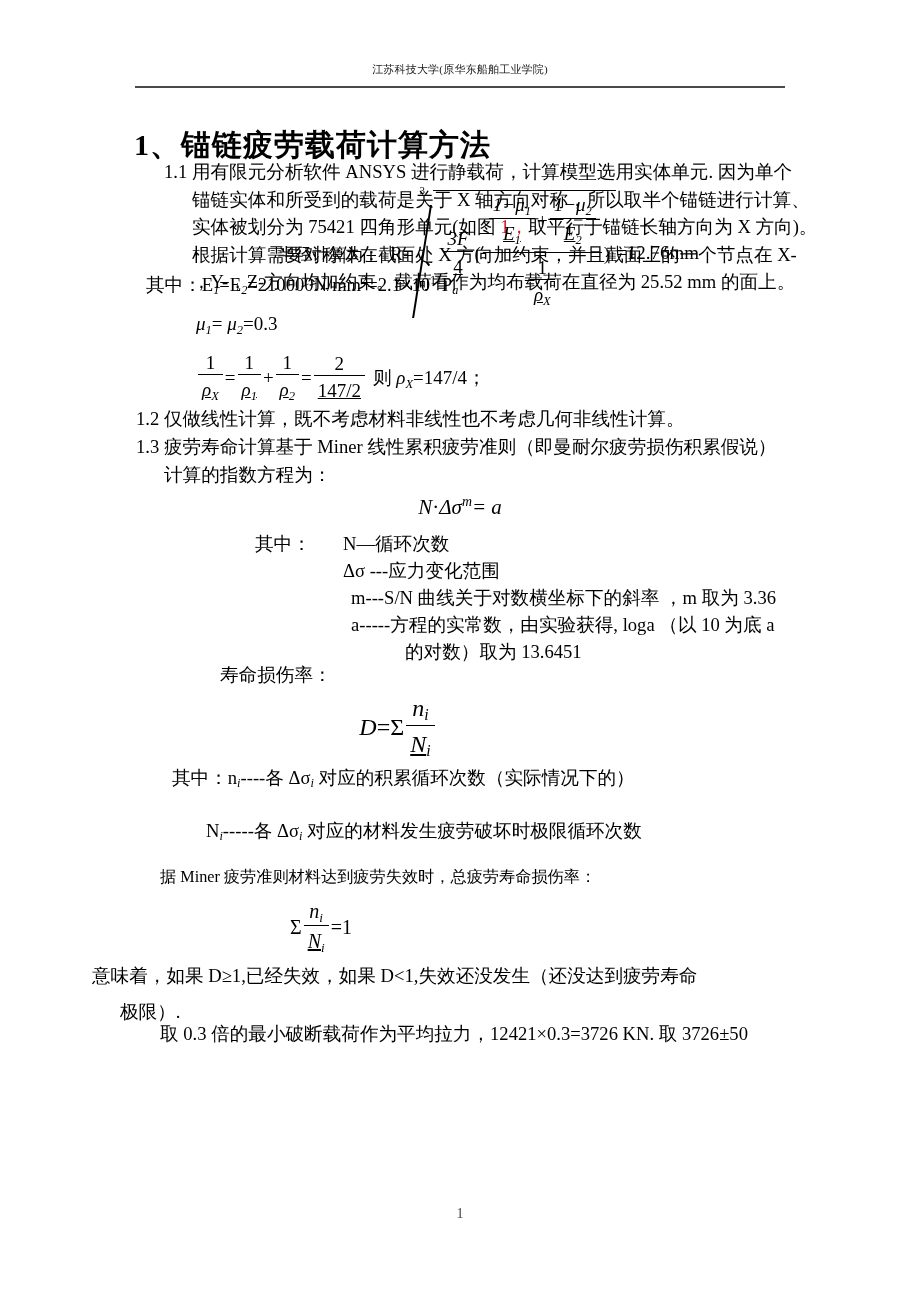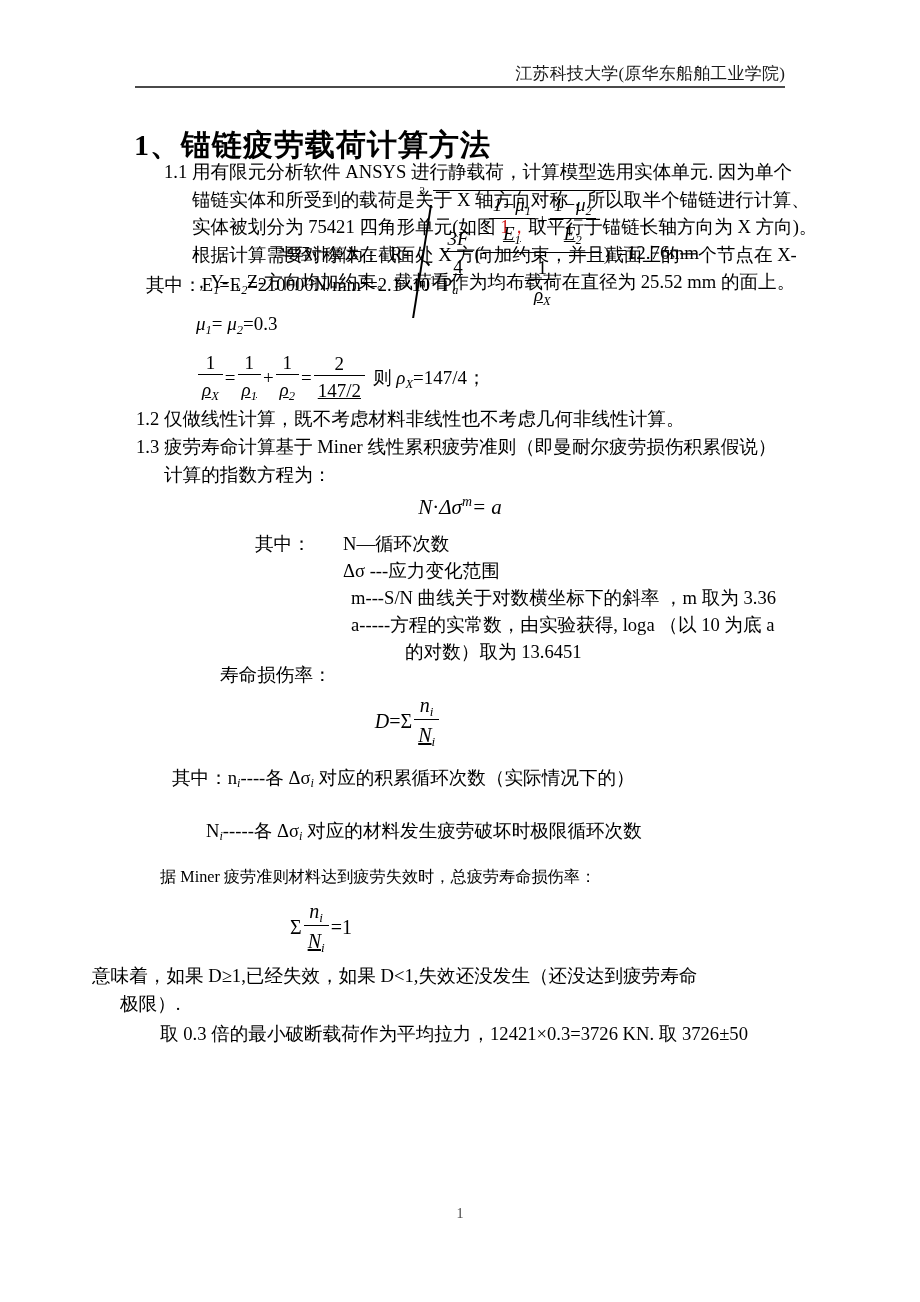--- a/index.html
+++ b/index.html
@@ -22,22 +22,22 @@
     box-sizing: border-box;
     padding: 0;
   }
 
   
   .header {
     position: absolute;
     left: 135px;
     top: 62px;
     width: 650px;
-    text-align: right;
-    font-size: 17px;
+    text-align: center;
+    font-size: 11px;
     letter-spacing: 0.2px;
     color: #1a1a1a;
   }
   .header-rule {
     position: absolute;
     left: 135px;
     top: 86px;
     width: 650px;
     height: 0;
     border-top: 2.2px solid #4a4a4a;
@@ -225,25 +225,25 @@
   .defs .row4 { padding-left: 96px; }
   .defs .row5 { padding-left: 150px; }
 
   .life-damage {
     left: 172px;
     top: 662px;
     font-size: 18.6px;
     margin-left: 48px;
   }
   .eq-D {
-    left: 10px;
+    left: 0;
     top: 694px;
     width: 796px;
     text-align: center;
-    font-size: 20px;
+    font-size: 24px;
   }
   .def-ni {
     left: 172px;
     top: 765px;
     font-size: 18.6px;
     white-space: nowrap;
   }
   .def-Ni {
     left: 206px;
     top: 818px;
@@ -261,21 +261,21 @@
     top: 900px;
     font-size: 20px;
   }
 
   .closing1 {
     left: 0;
     top: 962px;
     width: 920px;
   }
   .closing1 .l1 { padding-left: 92px; padding-right: 88px; }
-  .closing1 .l2 { padding-left: 120px; }
+  .closing1 .l2 { padding-left: 120px; margin-top: 8px; }
   .closing2 {
     left: 0;
     top: 1020px;
     width: 764px;
   }
   .closing2 .l1 { padding-left: 160px; padding-right: 80px; white-space: nowrap; }
 
   .page-number {
     position: absolute;
     left: 0;

